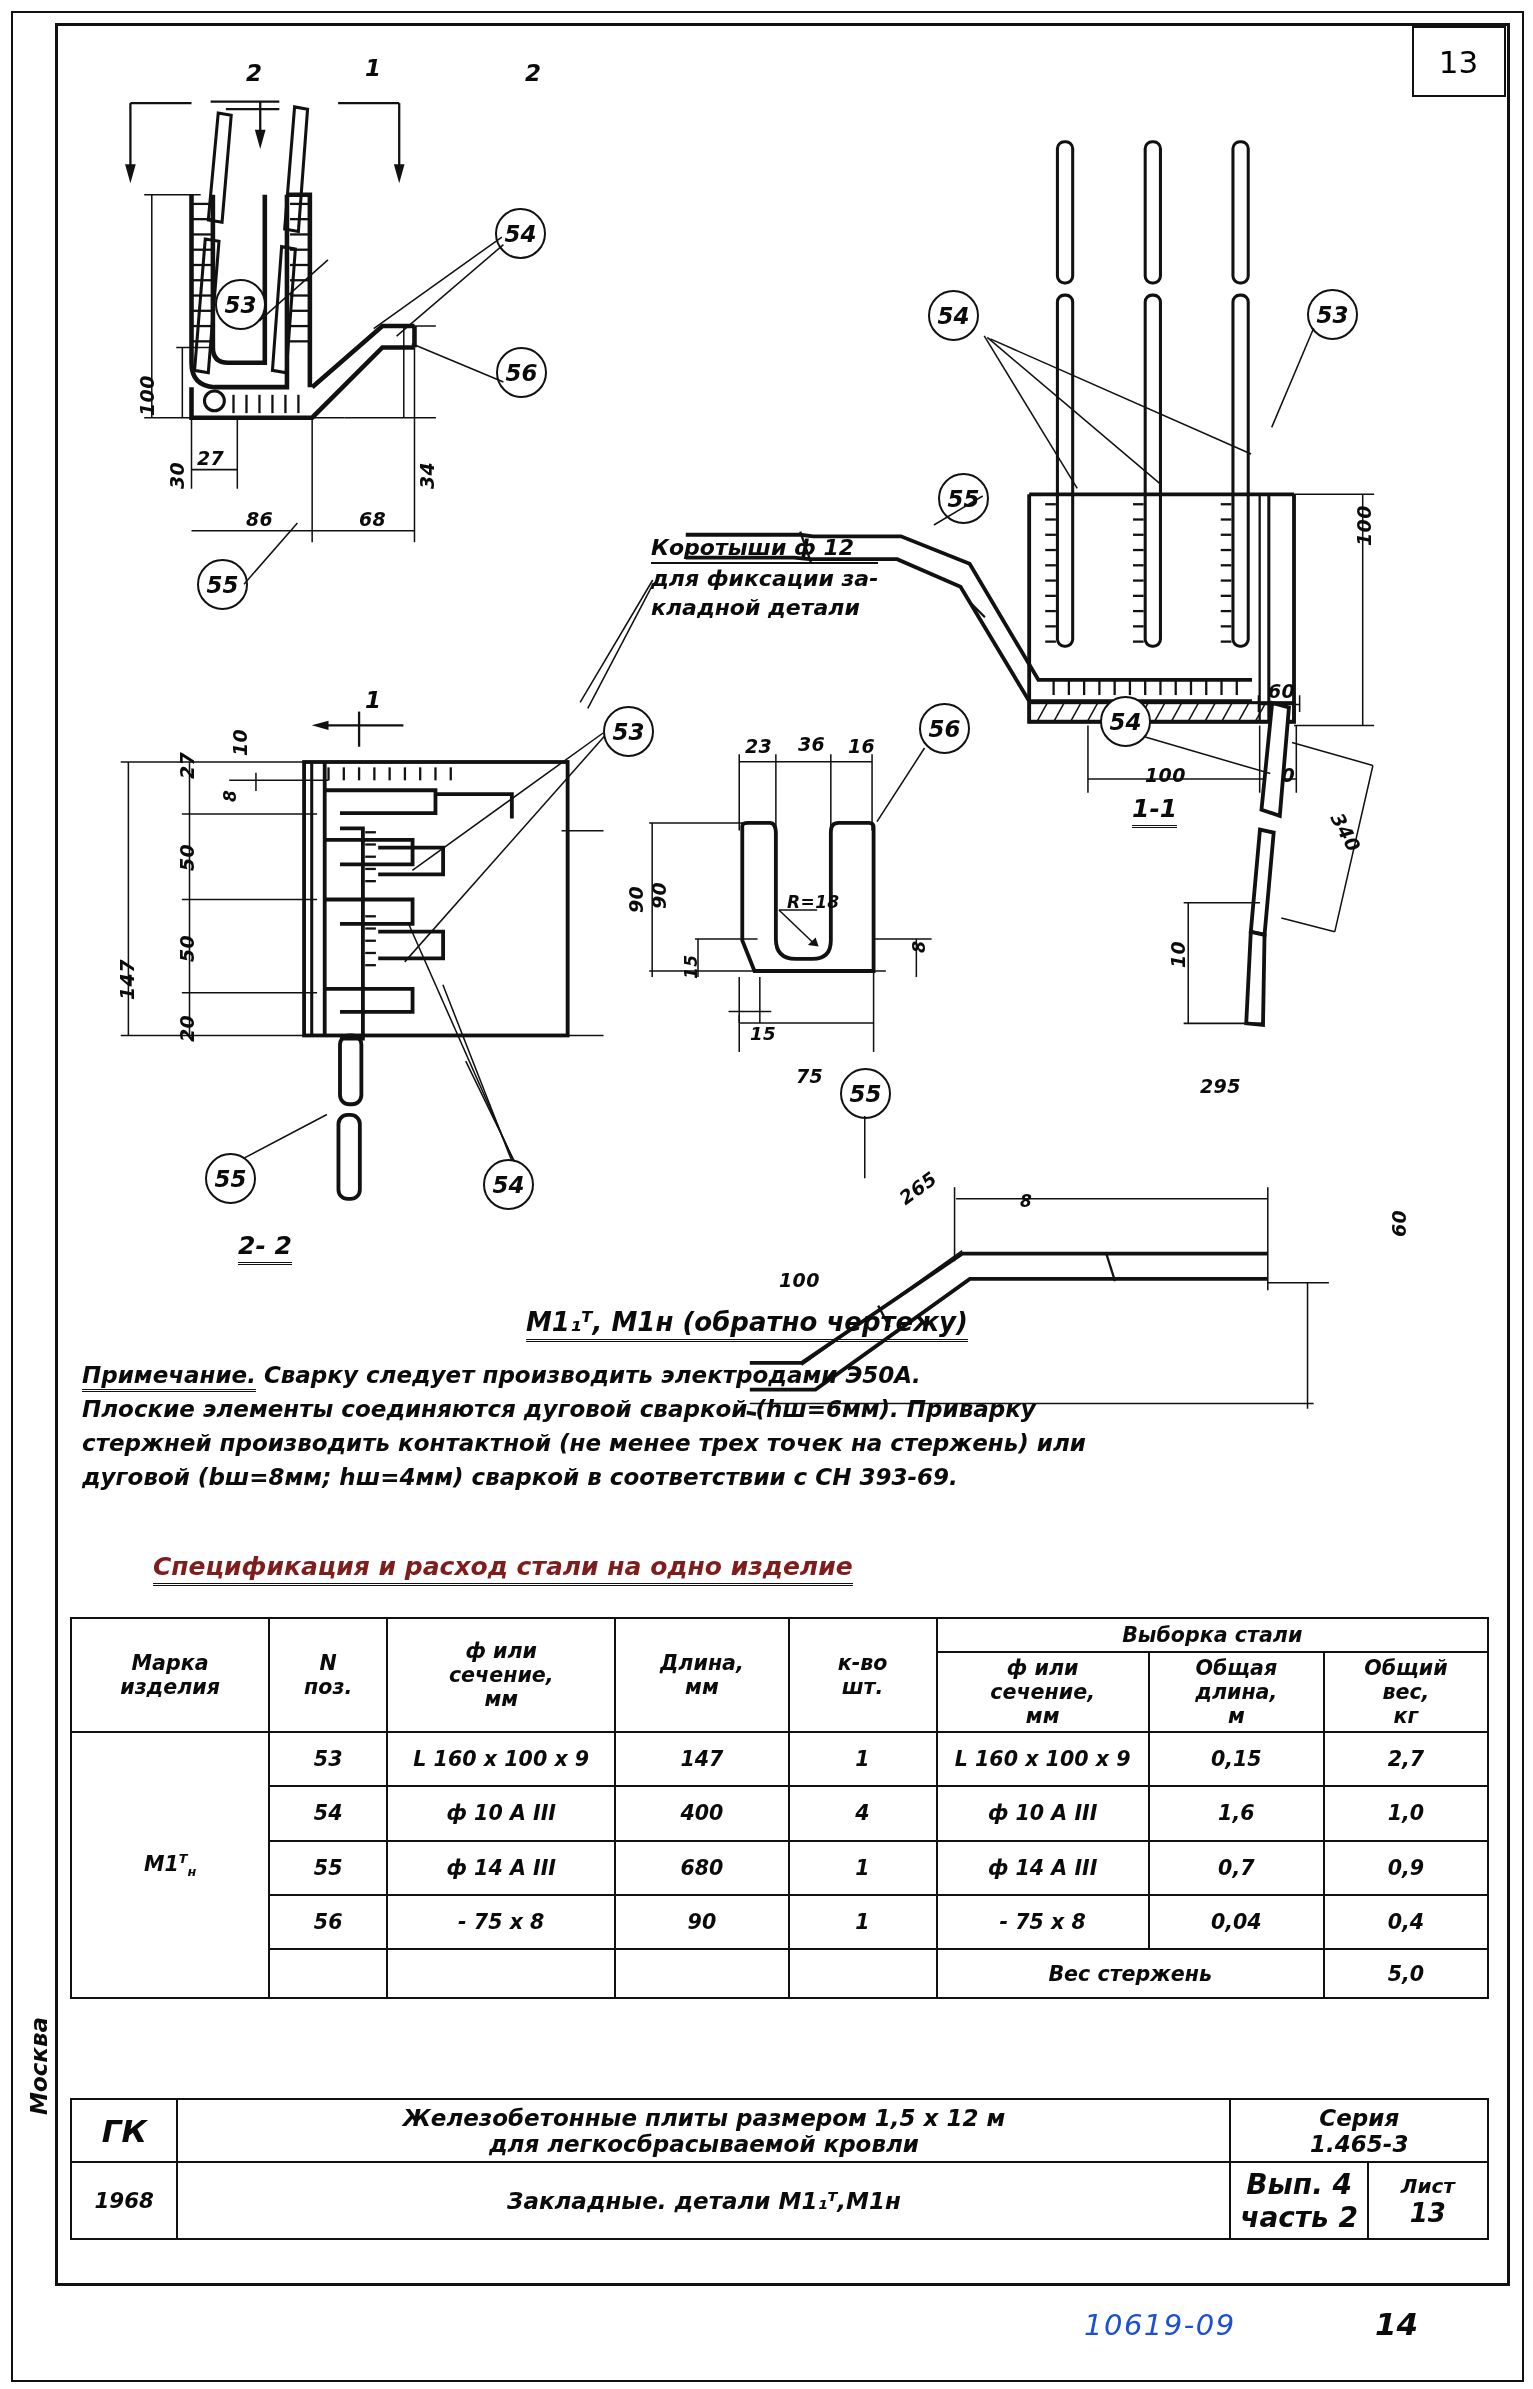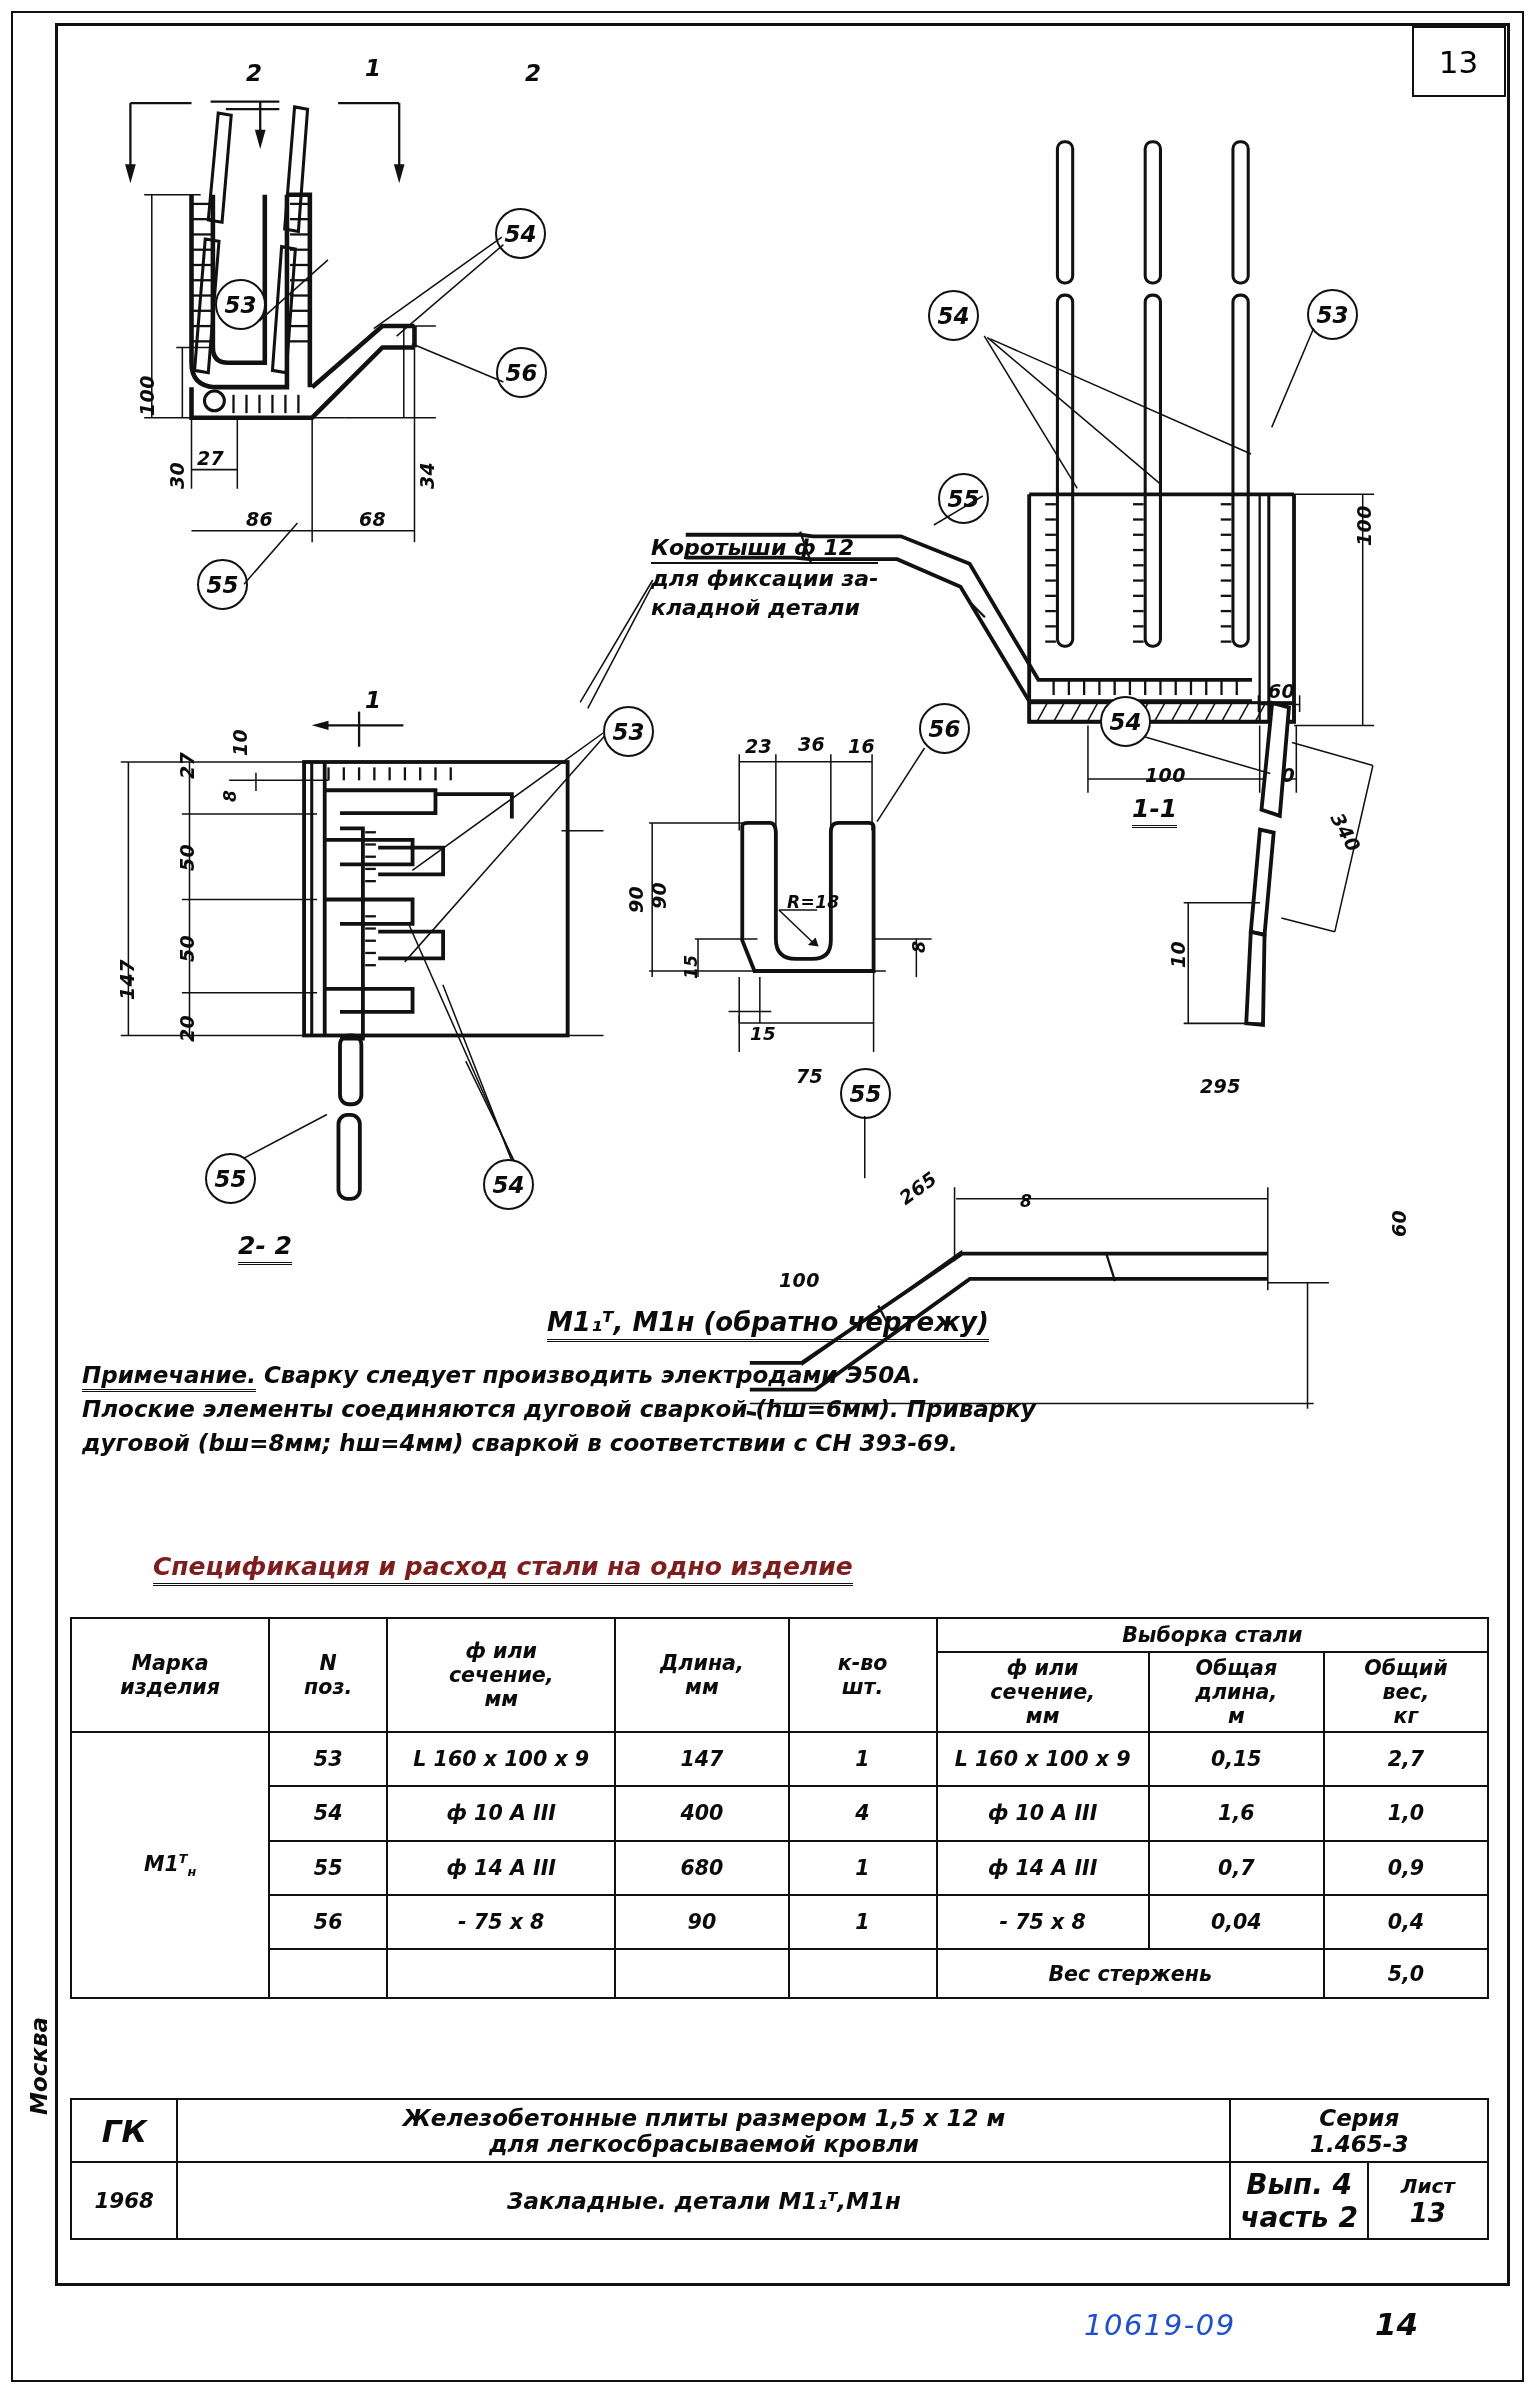--- a/index.html
+++ b/index.html
@@ -645,27 +645,28 @@
   <svg width="46" height="76" style="left:860px; top:1116px;" viewBox="0 0 60 100">
     <line x1="6" y1="0" x2="6" y2="82" stroke="#111" stroke-width="2"></line>
   </svg>
 
   <div class="txt dim" style="left:895px; top:1191px; transform:rotate(-36deg); transform-origin:left top;">265</div>
   <div class="txt dim" style="left:1200px; top:1075px;">295</div>
   <div class="txt dim" style="left:1388px; top:1237px; transform:rotate(-90deg); transform-origin:left top;">60</div>
   <div class="txt dim" style="left:779px; top:1269px;">100</div>
   <div class="txt dim" style="left:1020px; top:1191px; font-size:17px;">8</div>
 
-  <div class="caption" style="left:547px; top:1307px; font-size:26px;">М1₁ᵀ, М1н (обратно чертежу)</div>
+  <div class="caption" style="left:526px; top:1307px; font-size:26px;">М1₁ᵀ, М1н (обратно чертежу)</div>
 
   <div id="notes">
     <div>
       <span class="u">Примечание.</span><span> Сварку следует производить электродами Э50А.</span>
     </div>
     <div>Плоские элементы соединяются дуговой сваркой (hш=6мм). Приварку</div>
+    <div>стержней производить контактной (не менее трех точек на стержень) или</div>
     <div>дуговой (bш=8мм; hш=4мм) сваркой в соответствии с СН 393-69.</div>
   </div>
 
   <div id="spec-title">Спецификация и расход стали на одно изделие</div>
 
   <table id="spec">
     <tbody>
         <tr class="hd">
       <td rowspan="3" style="width:191px;margin-left:32px;">
         <div>Марка</div>

